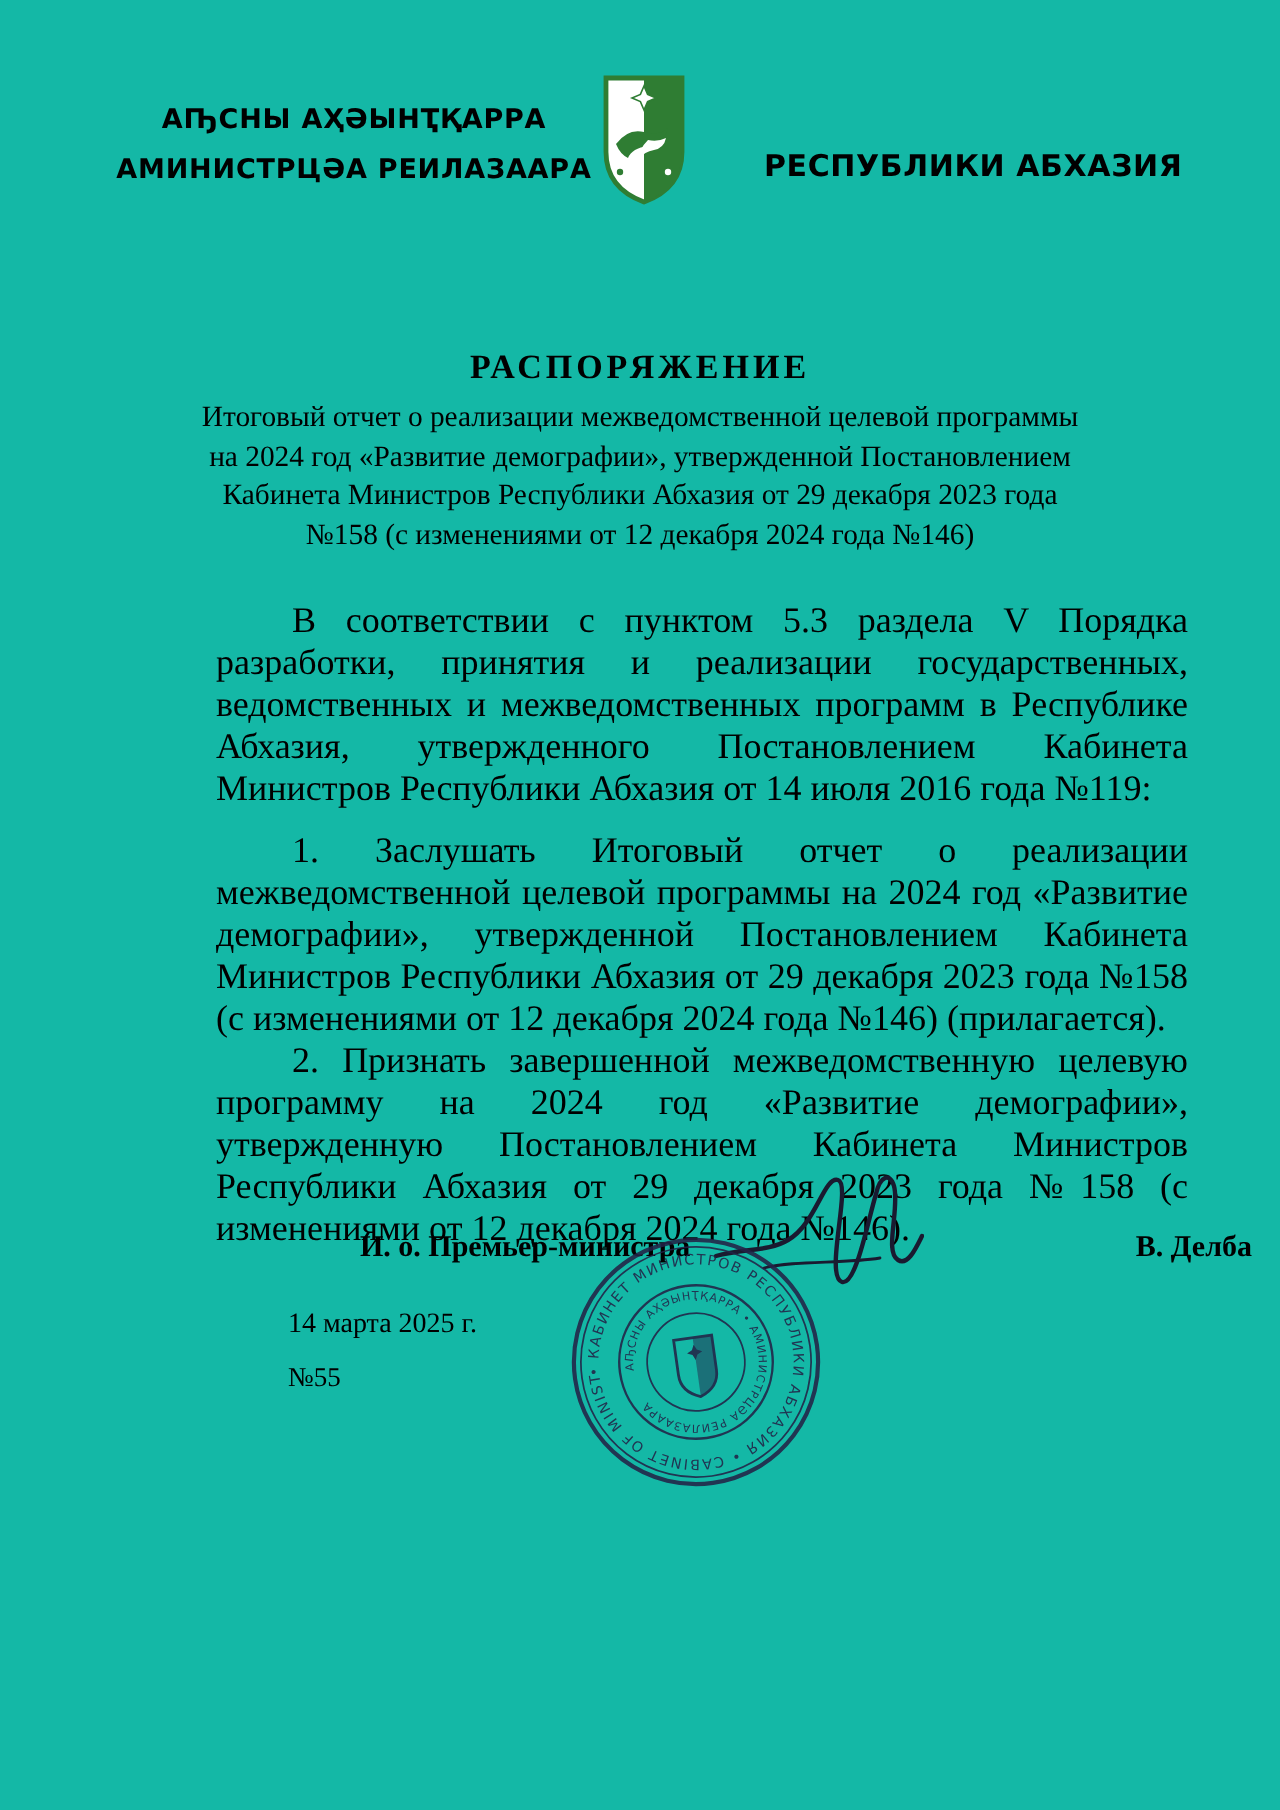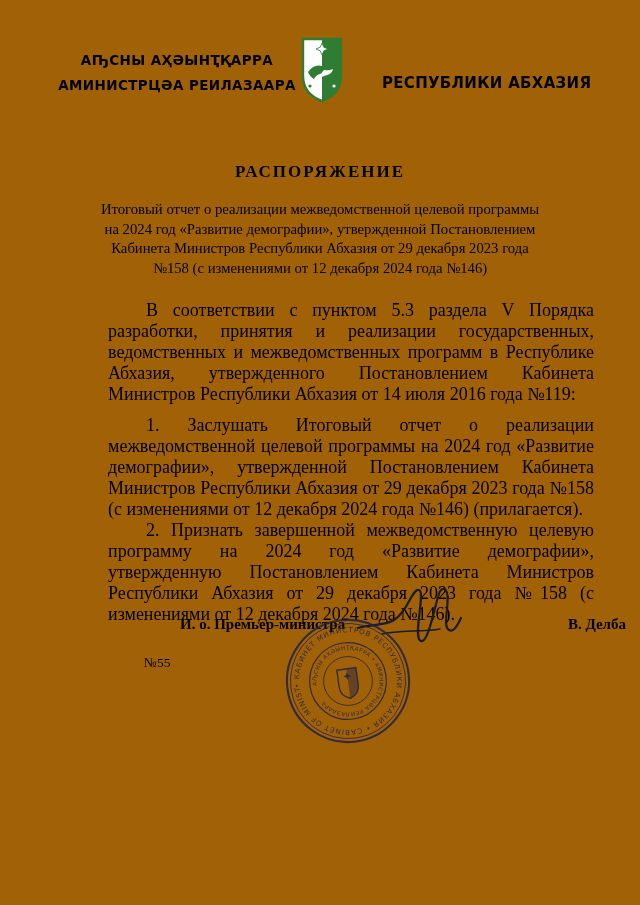--- a/index.html
+++ b/index.html
@@ -1,20 +1,20 @@
 <!DOCTYPE html>
 <html><head>
 <meta charset="utf-8">
 <style>
   html,body { margin:0; padding:0; background:#e8e8e8; }
   .page {
     position:relative;
     width:640px; height:905px;
     margin:0 auto;
-    background:#a16207;
+    background:#14b8a6;
     font-family:"Liberation Serif", serif;
     color:#000;
     overflow:hidden;
   }
 
   
   .letterhead { position:absolute; top:36px; left:0; width:640px; height:100px; }
   .org-left {
     position:absolute; top:12px; left:58px; width:238px;
     text-align:center;
@@ -26,21 +26,21 @@
   .org-right {
     position:absolute; top:8px; left:382px; width:230px;
     text-align:left;
     font-family:"DejaVu Sans", sans-serif;
     font-weight:bold; font-size:15px; line-height:1.75;
     letter-spacing:.3px;
   }
 
   
   .doc-title {
-    position:absolute; top:162px; left:0; width:640px;
+    position:absolute; top:174px; left:0; width:640px;
     text-align:center; font-weight:bold; font-size:17px;
     letter-spacing:2px;
   }
   .doc-subject {
     position:absolute; top:200px; left:95px; width:450px;
     text-align:center; font-weight:normal; font-size:14.7px;
     line-height:19.5px;
     margin:0 auto;
   }
 
@@ -150,16 +150,17 @@
       </text>
 
       <path d="M75 72 H97 V92 Q97 102 86 106 Q75 102 75 92 Z" fill="none" stroke="#232347" stroke-width="1.6"></path>
       <path d="M86 72 H97 V92 Q97 102 86 106 Z" fill="#232347" fill-opacity="0.55"></path>
       <path d="M86 76 l1.4 3 3 1.4 -3 1.4 -1.4 3 -1.4 -3 -3 -1.4 3 -1.4 Z" fill="#232347"></path>
       <circle cx="86" cy="86" r="2" fill="#232347" fill-opacity="0"></circle>
     </svg>
   </div>
 
   <div class="footer-lines">
+    <span class="line">14 марта 2025 г.</span>
     <span class="line doc-number">№55</span>
   </div>
 
 </div>
 
 </body></html>

